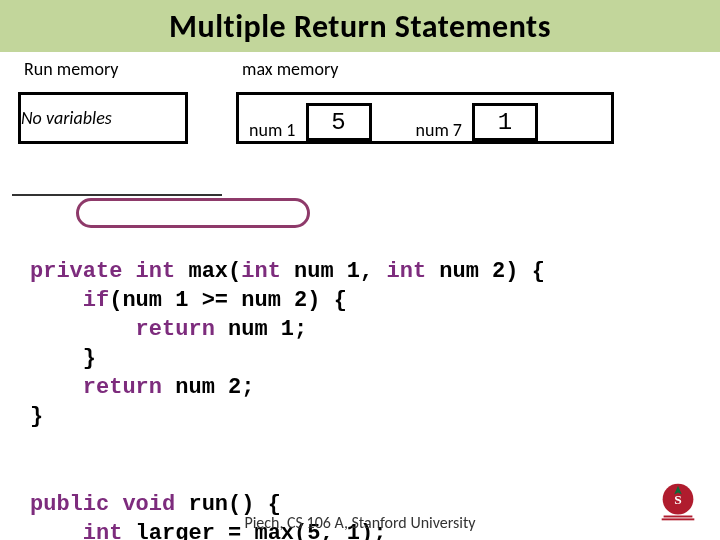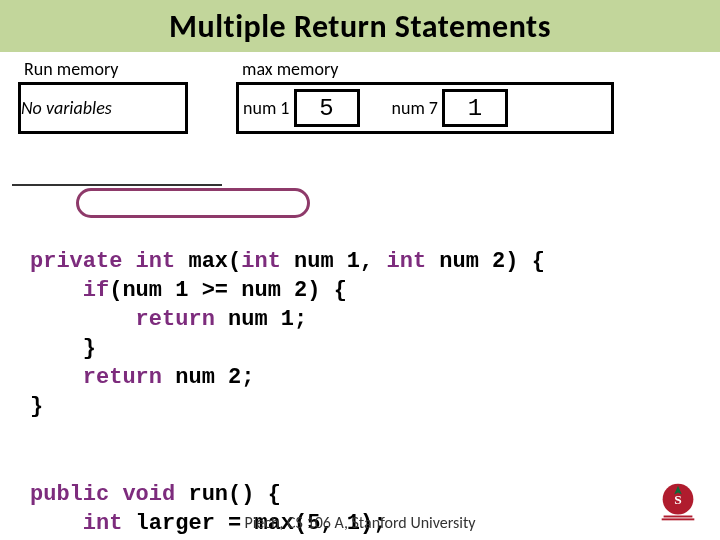--- a/index.html
+++ b/index.html
@@ -28,21 +28,21 @@
   .memory-row {
     display: flex;
     align-items: flex-start;
     margin-top: 6px;
     padding-left: 18px;
   }
   .mem-block { display: flex; flex-direction: column; align-items: flex-start; }
   .mem-label {
     font-size: 18px;
     color: #000;
-    margin-bottom: 2px;
+    margin-bottom: 12px;
     padding-left: 6px;
   }
   .run-box {
     border: 3px solid #000;
     width: 170px;
     height: 52px;
     display: flex;
     align-items: center;
     justify-content: flex-start;
   }
@@ -50,23 +50,23 @@
     font-style: italic;
     font-size: 18px;
     color: #000;
   }
   .max-block { margin-left: 48px; }
   .max-box {
     border: 3px solid #000;
     width: 378px;
     height: 52px;
     display: flex;
-    align-items: center;
-    padding-left: 4px;
-    gap: 4px;
+    align-items: flex-end;
+    padding-left: 10px;
+    gap: 10px;
   }
   .var-label {
     font-size: 18px;
     color: #000;
   }
   .val-box {
     border: 3px solid #000;
     width: 66px;
     height: 38px;
     display: flex;

